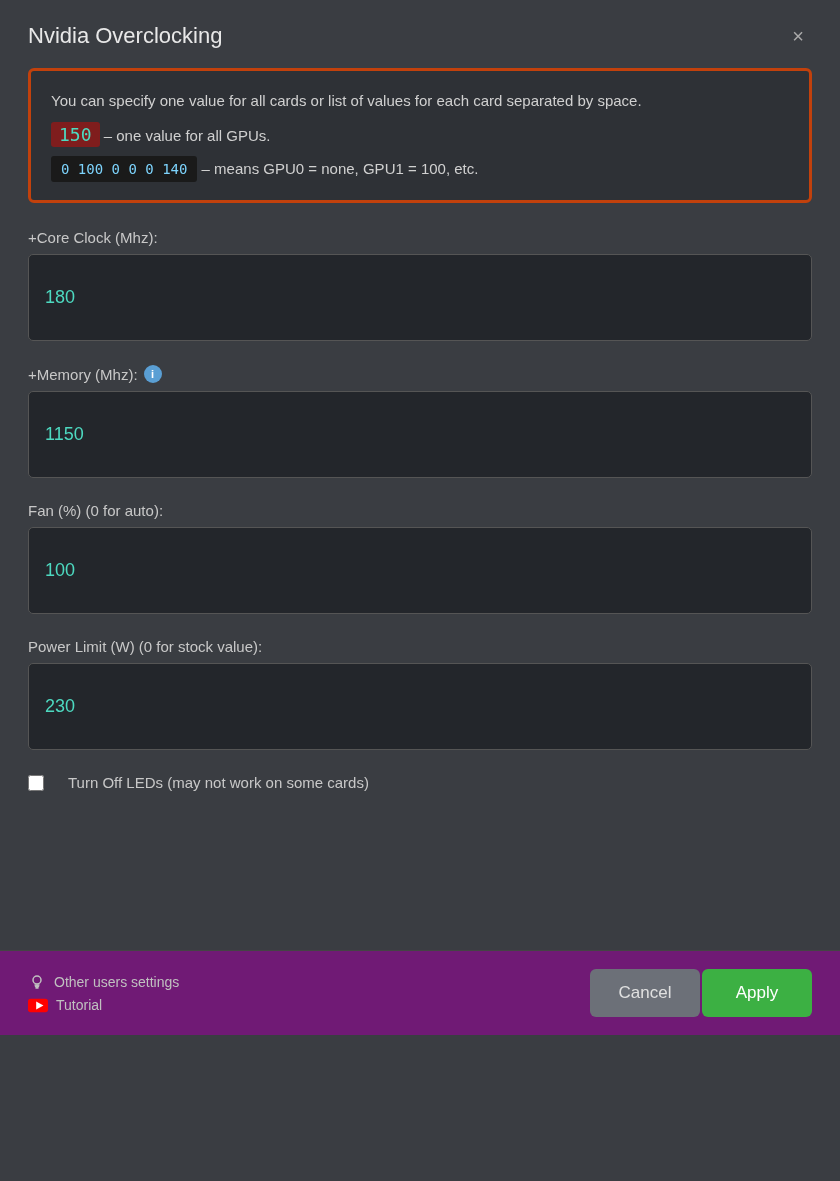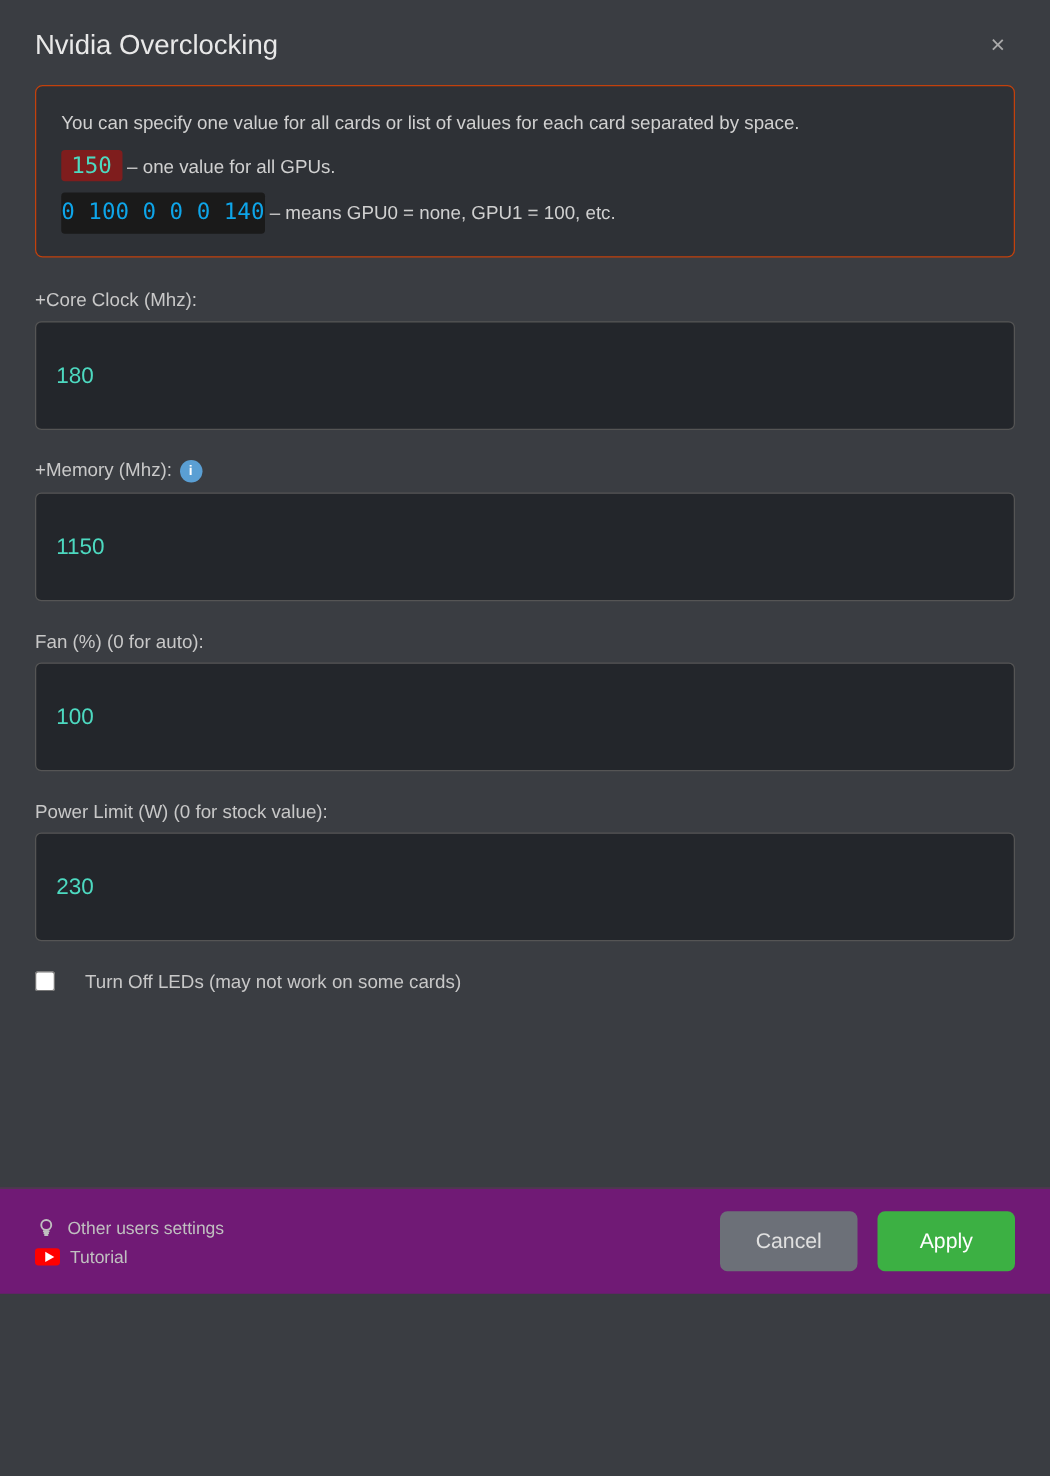--- a/index.html
+++ b/index.html
@@ -55,39 +55,39 @@
     }
 
     .info-box {
       background: #2e3136;
       border-radius: 6px;
       padding: 18px 20px;
       margin-bottom: 26px;
       font-size: 15px;
       line-height: 1.6;
       color: #d0d0d0;
-      border: 1px solid #c2410c;
+      border: 3px solid #c2410c;
     }
 
     .info-box .code-inline {
       background: #7f1d1d;
       color: #4dd9c0;
       padding: 2px 8px;
       border-radius: 3px;
       font-family: monospace;
       font-size: 18px;
     }
 
     .info-box .code-block {
       background: #1a1a1a;
-      color: #0ea5e9;
-      padding: 2px 0;
+      color: #7dd3fc;
+      padding: 2px 10px;
       border-radius: 3px;
       font-family: monospace;
-      font-size: 18px;
+      font-size: 14px;
       display: inline-block;
     }
 
     .form-group {
       margin-bottom: 24px;
     }
 
     .form-label {
       font-size: 15px;
       color: #c8c8c8;
@@ -180,21 +180,21 @@
     .yt-icon {
       width: 20px;
       height: 14px;
       display: inline-flex;
       align-items: center;
       justify-content: center;
     }
 
     .footer-buttons {
       display: flex;
-      gap: 16px;
+      gap: 2px;
     }
 
     .btn-cancel {
       background: #6c7078;
       border: none;
       border-radius: 6px;
       color: #e0e0e0;
       font-size: 17px;
       padding: 14px 28px;
       cursor: pointer;

